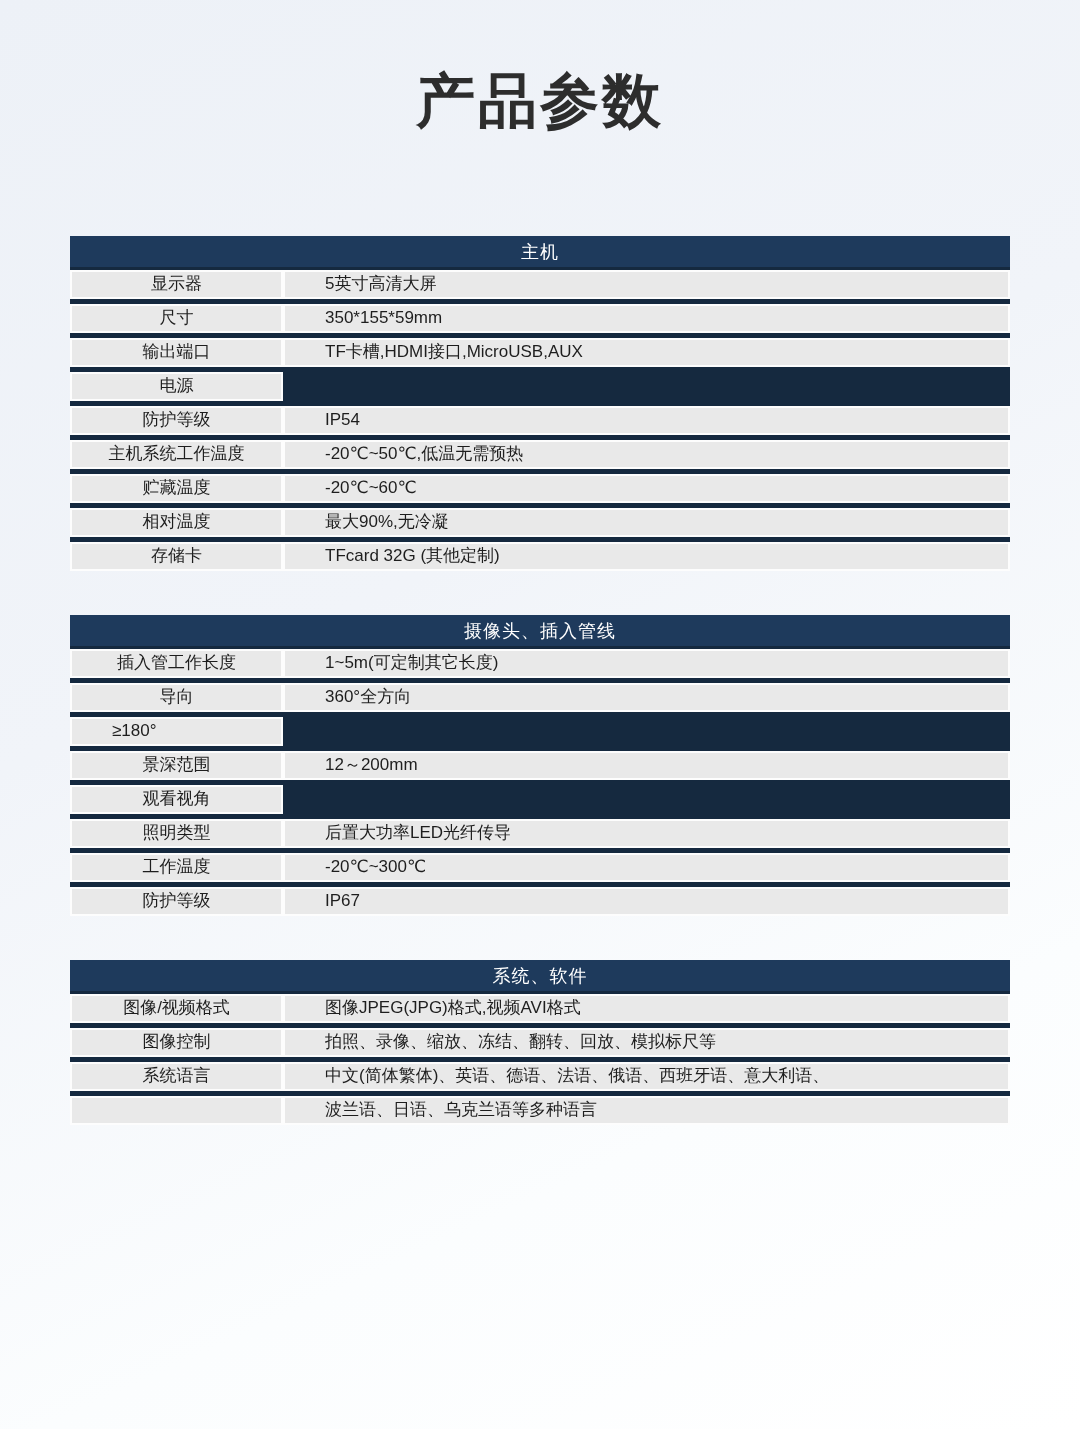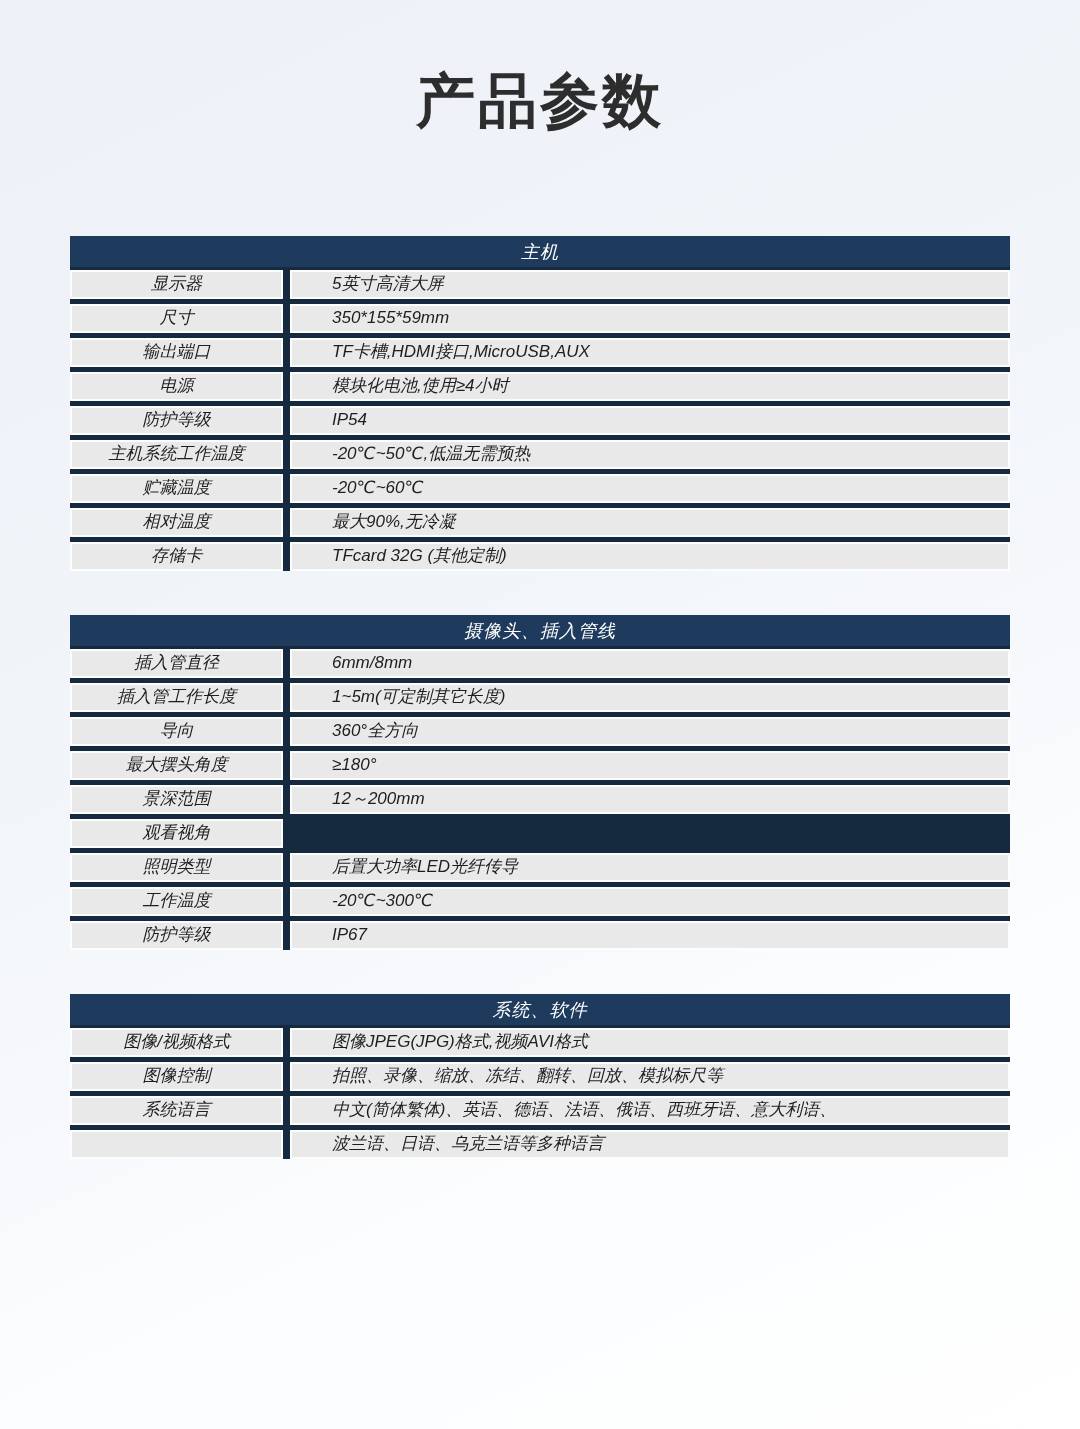--- a/index.html
+++ b/index.html
@@ -26,38 +26,36 @@
     font-weight:800;
     letter-spacing:3px;
     color:var(--title-color);
   }
   .tables{
     width:940px;
     margin:94px auto 0 auto;
   }
   .spec-table{
     margin-bottom:44px;
-    font-style:italic;
   }
   .spec-table:last-child{margin-bottom:16px;}
   .spec-header{
     height:34px;
     background:var(--header-bg);
     border-bottom:3px solid var(--divider);
     color:#ffffff;
     display:flex;
     align-items:center;
     justify-content:center;
     font-size:18px;
     letter-spacing:1px;
   }
   .spec-row{
     display:grid;
     grid-template-columns:213px 1fr;
-    column-gap:7px;
     background:var(--divider);
   }
   .spec-row + .spec-row{
     border-top:5px solid var(--divider);
   }
   .cell{
     background:var(--cell-bg);
     border:2px solid var(--cell-border);
     min-height:29px;
     display:flex;
@@ -92,21 +90,20 @@
         <div class="spec-row">
           <div class="cell label">尺寸</div>
           <div class="cell value">350*155*59mm</div>
         </div>
         <div class="spec-row">
           <div class="cell label">输出端口</div>
           <div class="cell value">TF卡槽,HDMI接口,MicroUSB,AUX</div>
         </div>
         <div class="spec-row">
           <div class="cell label">电源</div>
-          <div class="cell value">模块化电池,使用≥4小时</div>
         </div>
         <div class="spec-row">
           <div class="cell label">防护等级</div>
           <div class="cell value">IP54</div>
         </div>
         <div class="spec-row">
           <div class="cell label">主机系统工作温度</div>
           <div class="cell value">-20℃~50℃,低温无需预热</div>
         </div>
         <div class="spec-row">
@@ -118,33 +115,28 @@
           <div class="cell value">最大90%,无冷凝</div>
         </div>
         <div class="spec-row">
           <div class="cell label">存储卡</div>
           <div class="cell value">TFcard 32G (其他定制)</div>
         </div>
       </div>
       <div class="spec-table">
         <div class="spec-header">摄像头、插入管线</div>
         <div class="spec-row">
-          <div class="cell label">插入管直径</div>
-          <div class="cell value">6mm/8mm</div>
-        </div>
-        <div class="spec-row">
           <div class="cell label">插入管工作长度</div>
           <div class="cell value">1~5m(可定制其它长度)</div>
         </div>
         <div class="spec-row">
           <div class="cell label">导向</div>
           <div class="cell value">360°全方向</div>
         </div>
         <div class="spec-row">
-          <div class="cell label">最大摆头角度</div>
           <div class="cell value">≥180°</div>
         </div>
         <div class="spec-row">
           <div class="cell label">景深范围</div>
           <div class="cell value">12～200mm</div>
         </div>
         <div class="spec-row">
           <div class="cell label">观看视角</div>
         </div>
         <div class="spec-row">

